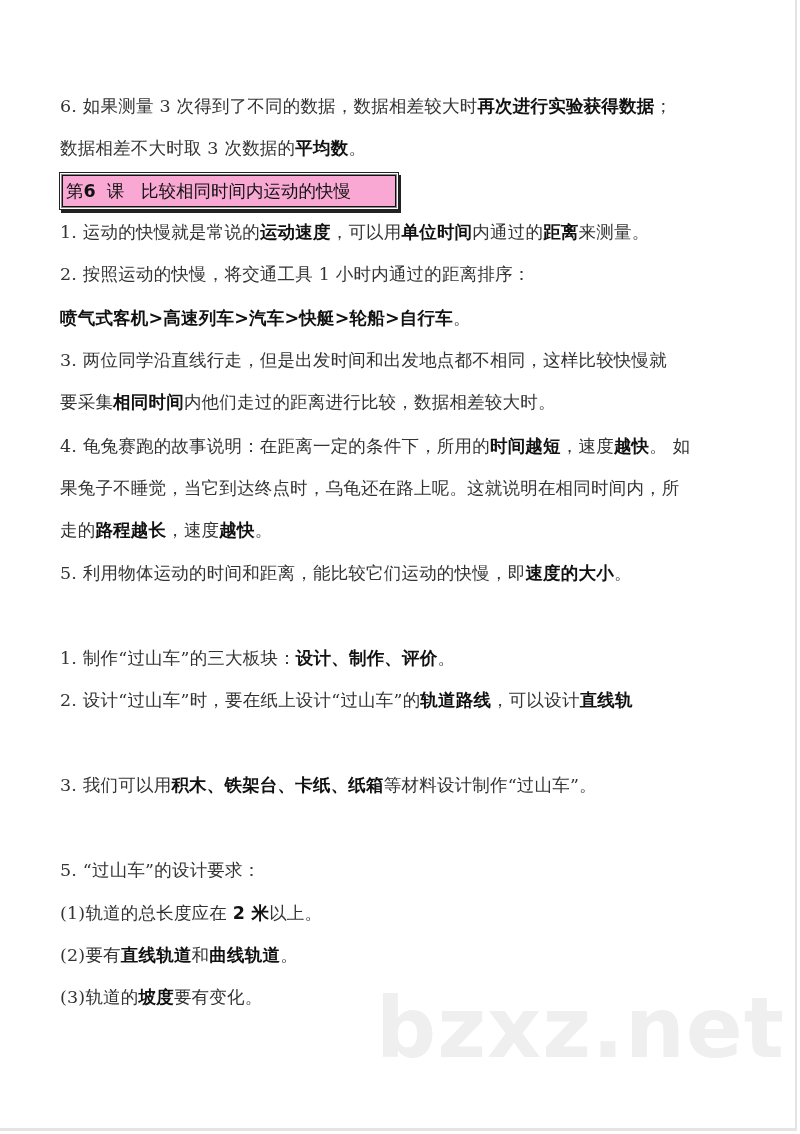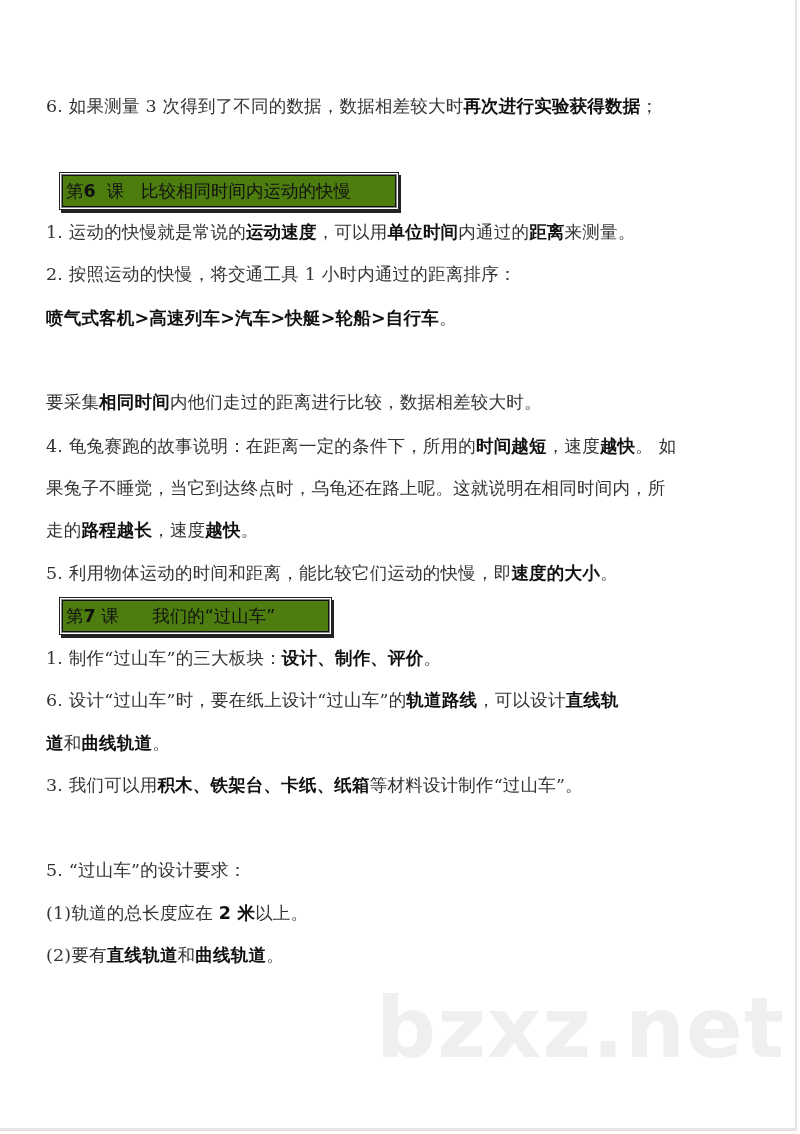--- a/index.html
+++ b/index.html
@@ -19,41 +19,41 @@
       position: absolute;
       left: 0; top: 0;
       width: 795px;
       height: 1128px;
       background: #ffffff;
       border-right: 2px solid #e4e4e4;
       border-bottom: 3px solid #e4e4e4;
     }
     .line {
       position: absolute;
-      left: 46px;
+      left: 60px;
       height: 30px;
       line-height: 30px;
       font-size: 17.5px;
       white-space: nowrap;
       letter-spacing: 0.2px;
       color: #333;
     }
     .line b {
       font-family: "DejaVu Sans", "Liberation Sans", sans-serif;
       font-weight: bold;
       color: #111;
     }
     .heading-box {
       position: absolute;
       left: 62px;
       height: 30px;
       border: 1px solid #111;
       outline: 1px solid #888;
       box-shadow: 0 0 0 2px #fff, 0 0 0 3px #222, 2px 3px 0 3px #222;
-      background: #4d7c0f;
+      background: #f9a8d4;
       font-family: "DejaVu Sans", "Liberation Sans", sans-serif;
       font-size: 17.5px;
       line-height: 30px;
       padding: 0 3px;
       white-space: nowrap;
       color: #111;
     }
     .heading-box .num { font-weight: bold; }
     .watermark {
       position: absolute;
@@ -68,70 +68,73 @@
     }
   </style>
 </head>
 <body>
 
 <div class="page">
 
   <div class="line" style="top:91px">
     <span>6.  如果测量 3 次得到了不同的数据，数据相差较大时</span><b>再次进行实验获得数据</b><span>；</span>
   </div>
+  <div class="line" style="top:133px">
+    <span>数据相差不大时取 3 次数据的</span><b>平均数</b><span>。</span>
+  </div>
 
   <div class="heading-box" style="top:175px; width:326px;">
     <span>第</span><span class="num">6</span><span style="white-space:pre">  课   </span><span>比较相同时间内运动的快慢</span>
   </div>
 
   <div class="line" style="top:217px">
     <span>1.  运动的快慢就是常说的</span><b>运动速度</b><span>，可以用</span><b>单位时间</b><span>内通过的</span><b>距离</b><span>来测量。</span>
   </div>
   <div class="line" style="top:259px">
     <span>2.  按照运动的快慢，将交通工具 1 小时内通过的距离排序：</span>
   </div>
   <div class="line" style="top:303px">
     <b>喷气式客机&gt;高速列车&gt;汽车&gt;快艇&gt;轮船&gt;自行车</b><span>。</span>
+  </div>
+  <div class="line" style="top:345px">
+    <span>3.  两位同学沿直线行走，但是出发时间和出发地点都不相同，这样比较快慢就</span>
   </div>
   <div class="line" style="top:387px">
     <span>要采集</span><b>相同时间</b><span>内他们走过的距离进行比较，数据相差较大时。</span>
   </div>
   <div class="line" style="top:431px">
     <span>4.  龟兔赛跑的故事说明：在距离一定的条件下，所用的</span><b>时间越短</b><span>，速度</span><b>越快</b><span>。 如</span>
   </div>
   <div class="line" style="top:473px">
     <span>果兔子不睡觉，当它到达终点时，乌龟还在路上呢。这就说明在相同时间内，所</span>
   </div>
   <div class="line" style="top:515px">
     <span>走的</span><b>路程越长</b><span>，速度</span><b>越快</b><span>。</span>
   </div>
   <div class="line" style="top:558px">
     <span>5.  利用物体运动的时间和距离，能比较它们运动的快慢，即</span><b>速度的大小</b><span>。</span>
   </div>
 
-  <div class="heading-box" style="top:600px; width:259px;">
-    <span>第</span><span class="num">7</span><span style="white-space:pre"> 课      </span><span>我们的“过山车”</span>
-  </div>
 
   <div class="line" style="top:643px">
     <span>1.  制作“过山车”的三大板块：</span><b>设计、制作、评价</b><span>。</span>
   </div>
   <div class="line" style="top:685px">
-    <span>6.  设计“过山车”时，要在纸上设计“过山车”的</span><b>轨道路线</b><span>，可以设计</span><b>直线轨</b>
-  </div>
-  <div class="line" style="top:728px">
-    <b>道</b><span>和</span><b>曲线轨道</b><span>。</span>
+    <span>2.  设计“过山车”时，要在纸上设计“过山车”的</span><b>轨道路线</b><span>，可以设计</span><b>直线轨</b>
   </div>
   <div class="line" style="top:770px">
     <span>3.  我们可以用</span><b>积木、铁架台、卡纸、纸箱</b><span>等材料设计制作“过山车”。</span>
   </div>
   <div class="line" style="top:855px">
     <span>5.  “过山车”的设计要求：</span>
   </div>
   <div class="line" style="top:898px">
     <span>(1)轨道的总长度应在 </span><b>2 米</b><span>以上。</span>
   </div>
   <div class="line" style="top:940px">
     <span>(2)要有</span><b>直线轨道</b><span>和</span><b>曲线轨道</b><span>。</span>
   </div>
+  <div class="line" style="top:982px">
+    <span>(3)轨道的</span><b>坡度</b><span>要有变化。</span>
+  </div>
 
   <div class="watermark">bzxz.net</div>
 </div>
 
 </body></html>

